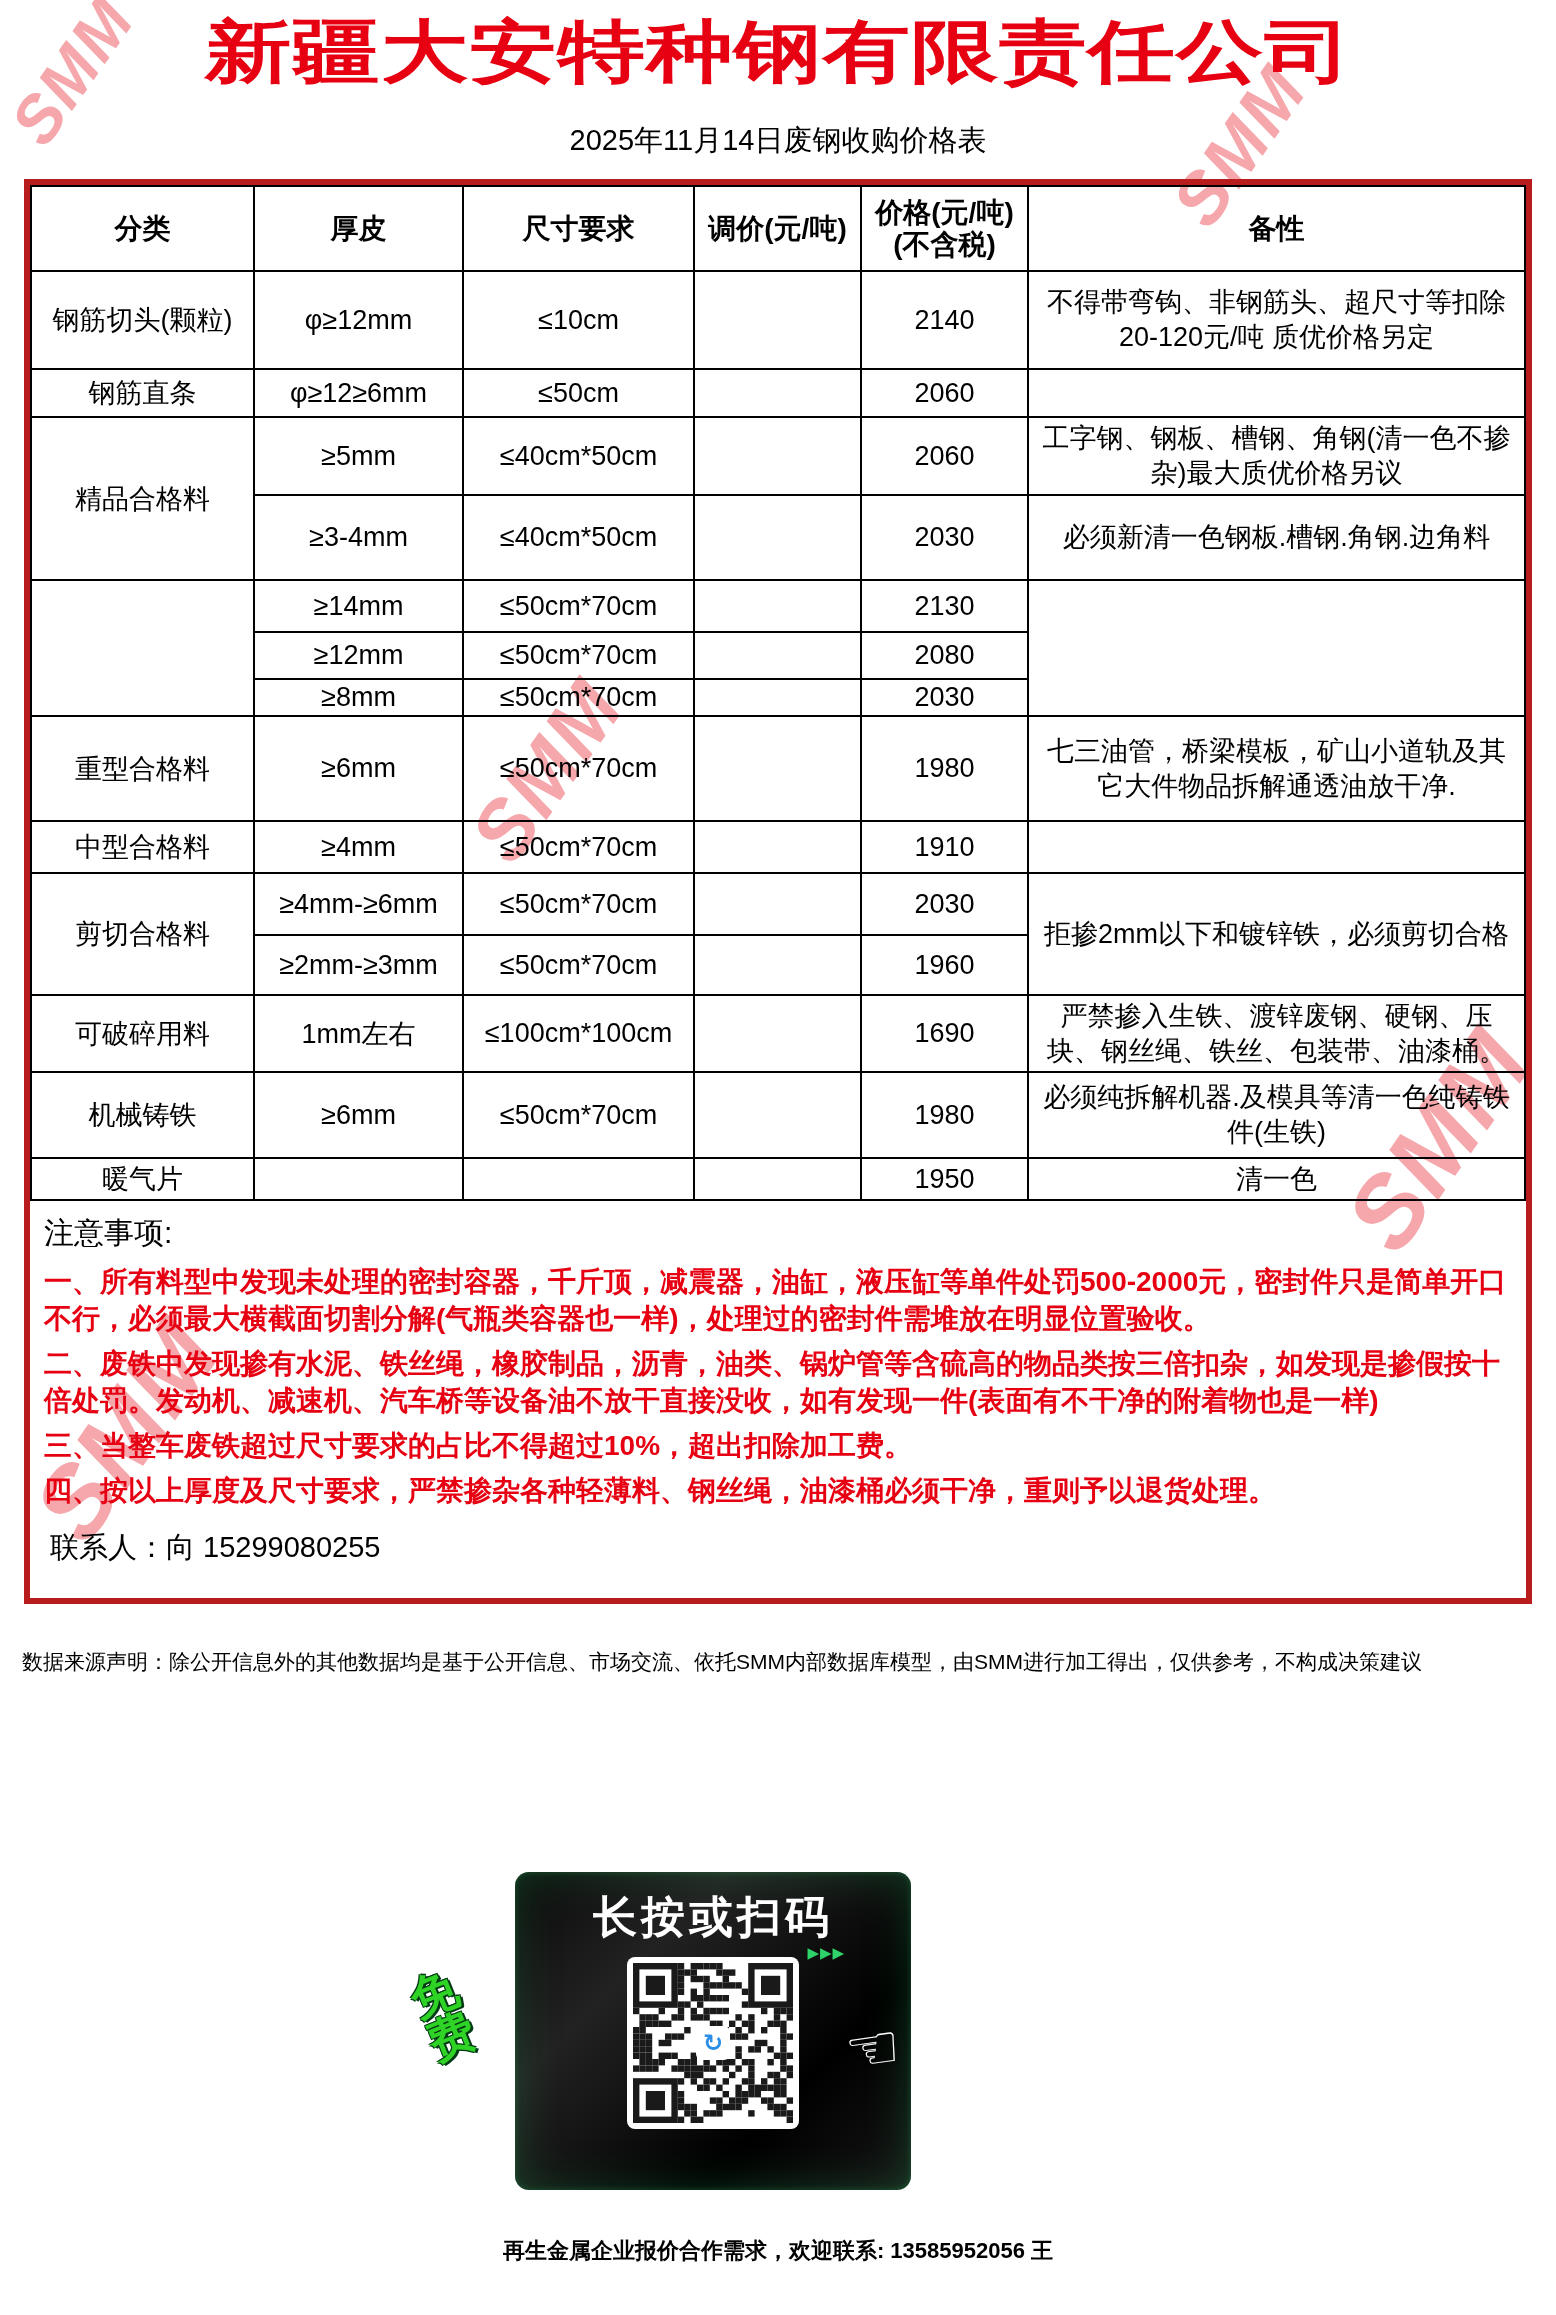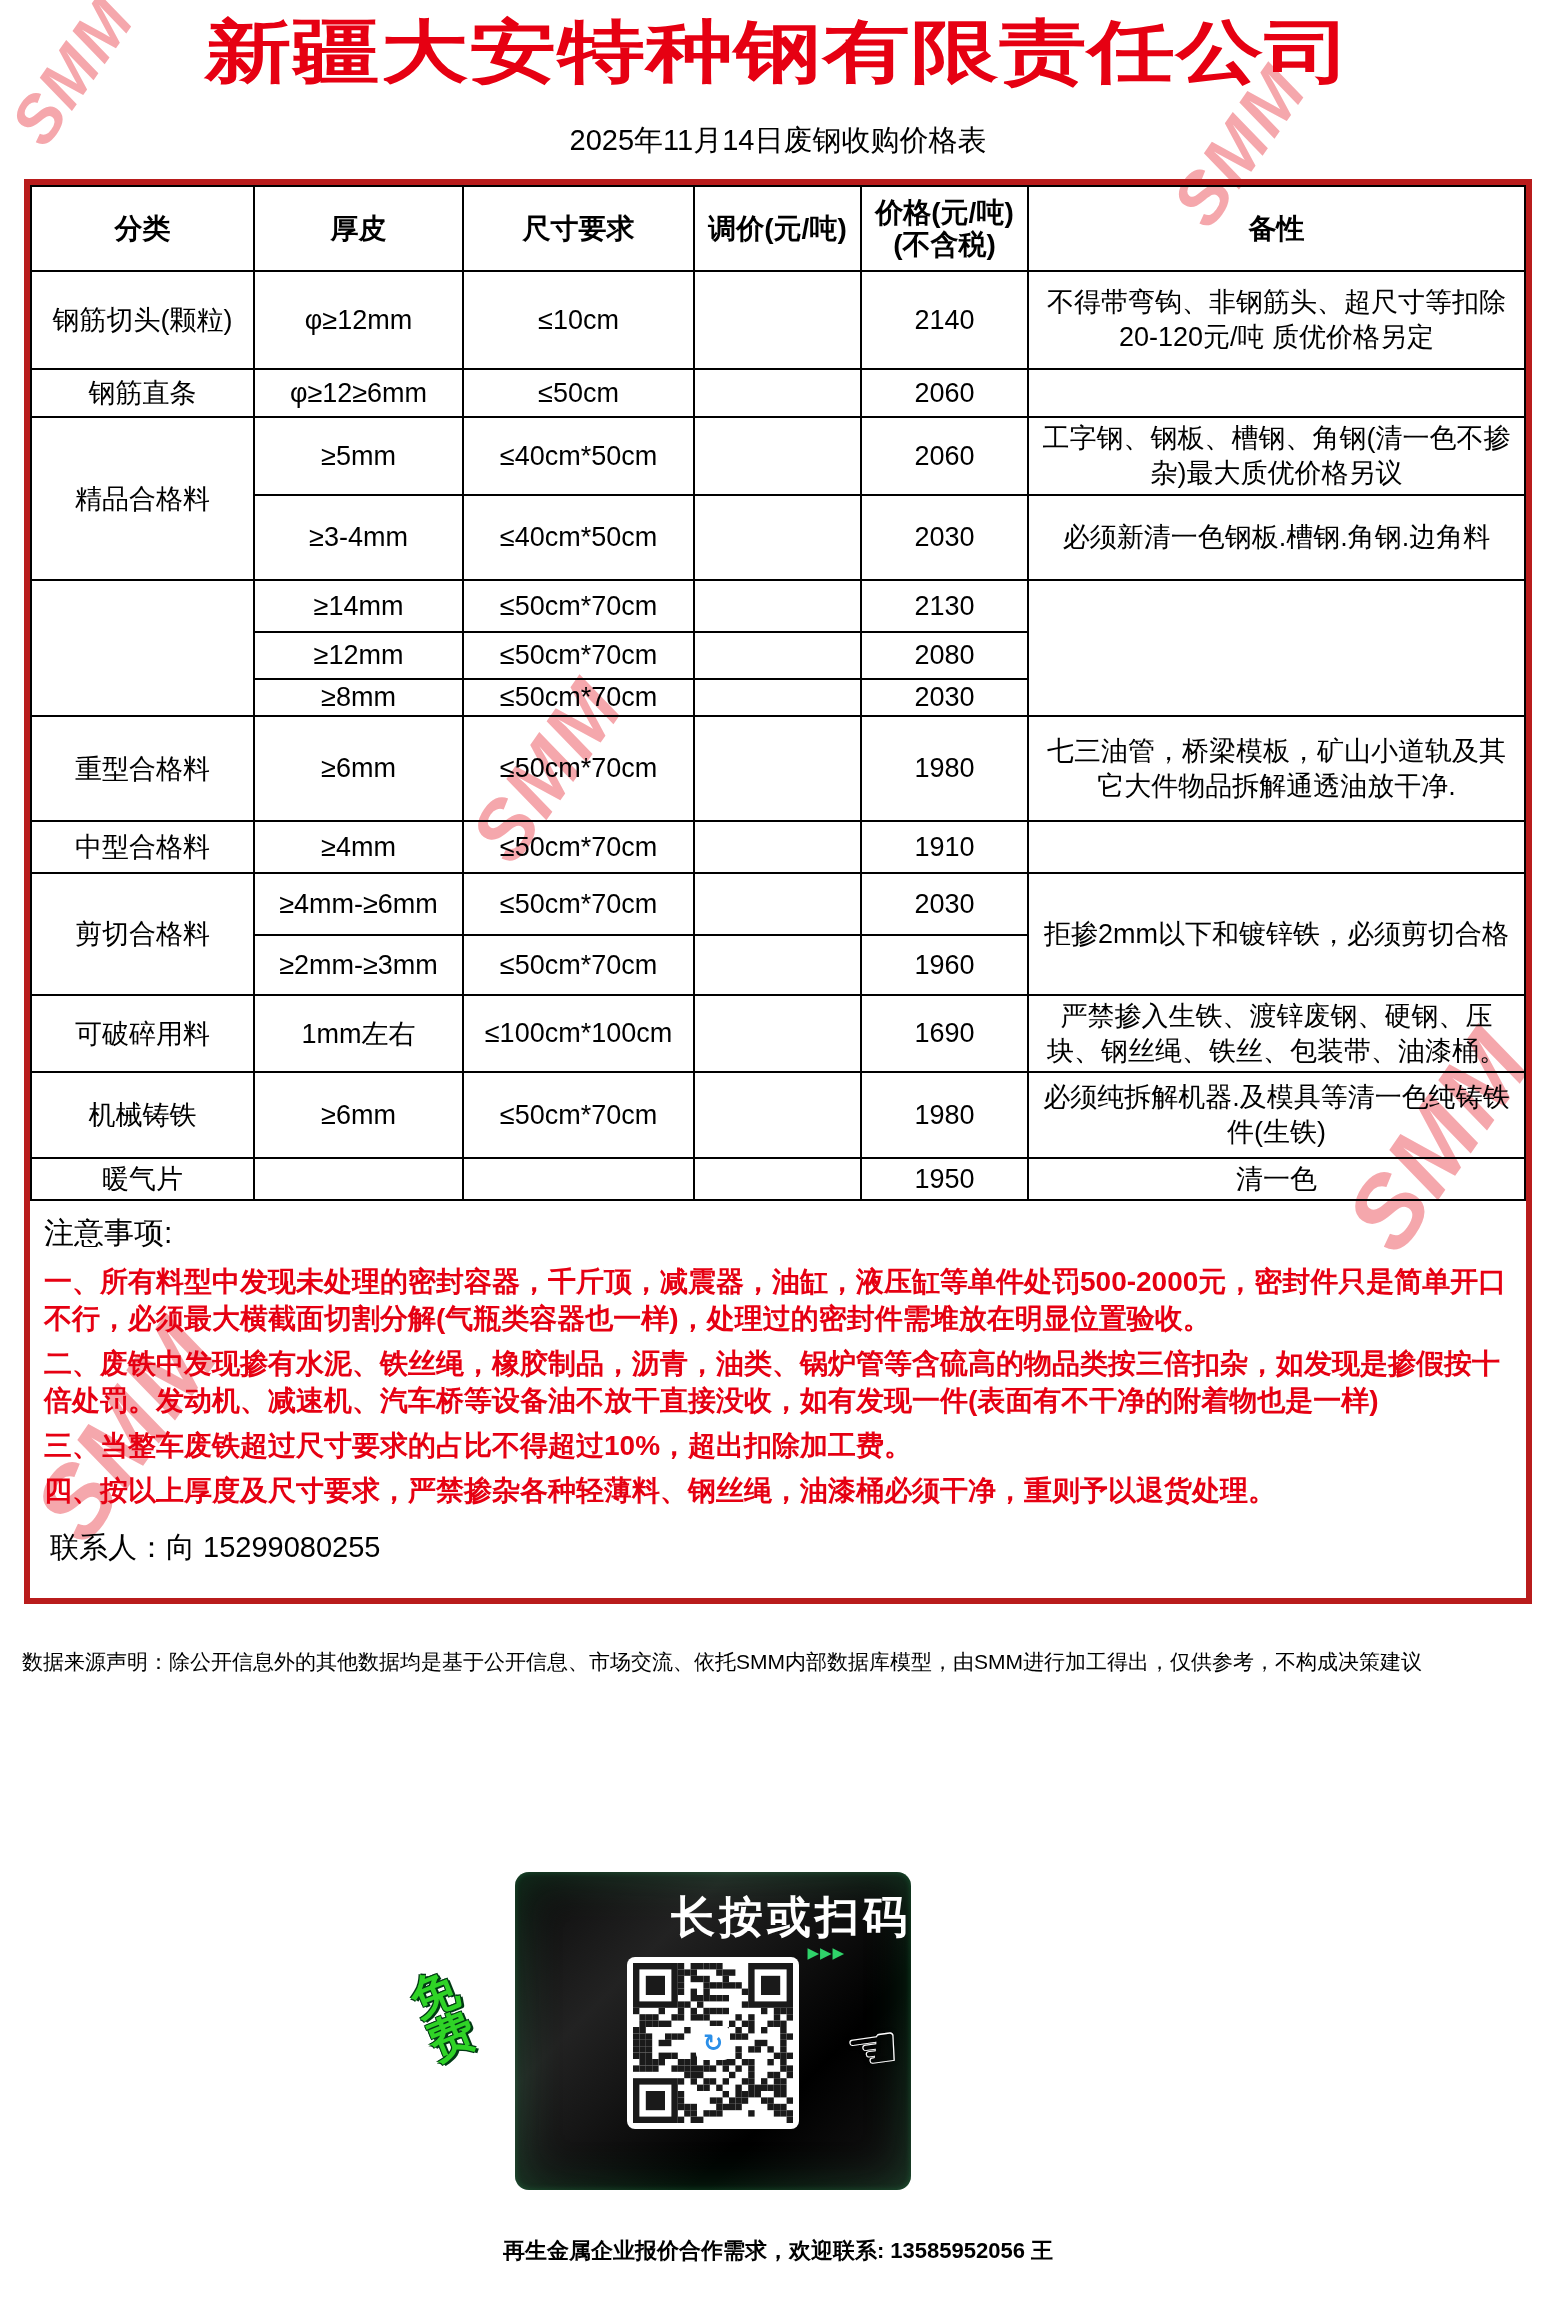--- a/index.html
+++ b/index.html
@@ -42,21 +42,21 @@
   
   .disclaimer{margin:44px 0 16px 22px;font-size:21px;font-weight:400;}
   
   .qr-banner{
     position:relative;width:396px;height:318px;margin:196px 0 0 515px;
     background:linear-gradient(135deg,#0a0a0a 0%,#222 30%,#000 70%,#161616 100%);
     border-radius:14px;
     box-shadow:inset 0 0 46px rgba(40,170,90,.28), inset 0 0 6px rgba(60,220,120,.25);
   }
   .qr-headline{
-    text-align:right;padding-top:16px;color:#fff;font-size:44px;font-weight:800;letter-spacing:4px;
+    text-align:center;padding-top:16px;color:#fff;font-size:44px;font-weight:800;letter-spacing:4px;
   }
   .qr-arrows{position:absolute;right:66px;top:72px;color:#2fd36a;font-size:15px;letter-spacing:1px;}
   .qr-box{
     position:relative;width:172px;height:172px;margin:10px auto 0 auto;background:#fff;
     border-radius:8px;padding:6px;box-sizing:border-box;
   }
   .qr-box svg{width:100%;height:100%;display:block;}
   .qr-logo{
     position:absolute;left:50%;top:50%;width:34px;height:34px;margin:-17px 0 0 -17px;
     background:#fff;border-radius:6px;display:flex;align-items:center;justify-content:center;

